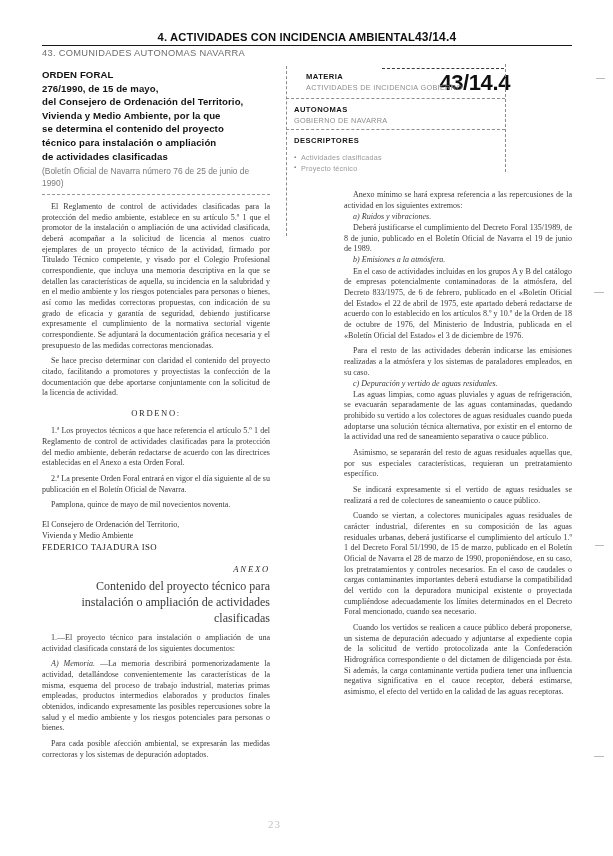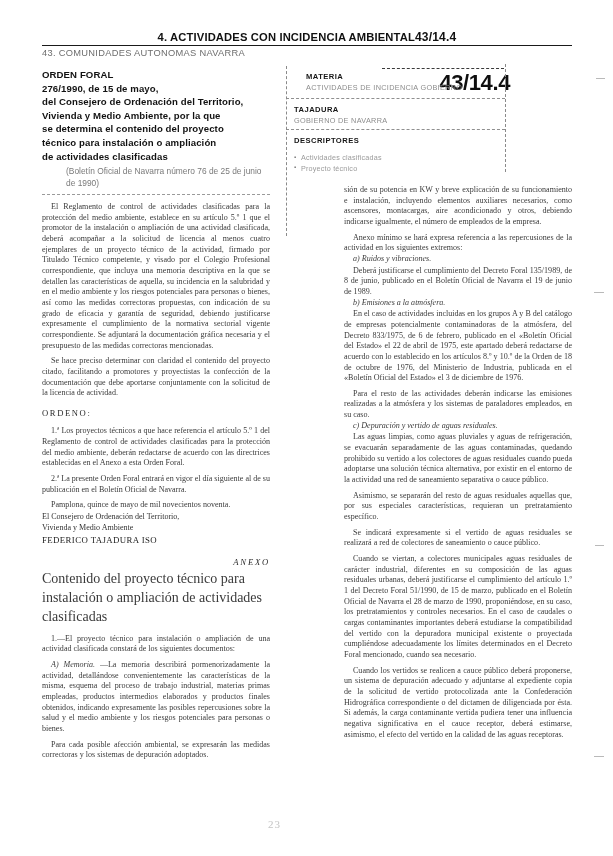--- a/index.html
+++ b/index.html
@@ -96,21 +96,20 @@
     text-align: left;
     letter-spacing: 0.1px;
   }
   .of-source {
     margin-top: 3px;
     font-family: "Liberation Sans", sans-serif;
     font-size: 8.4px;
     line-height: 1.36;
     color: #7a7a7a;
     text-align: left;
-    margin-left: 24px;
   }
   .of-rule {
     margin-top: 5px;
     margin-bottom: 7px;
     border-bottom: 1px dashed #9a9a9a;
     width: 100%;
   }
 
   
   p.body {
@@ -118,43 +117,44 @@
     text-indent: 9px;
     color: #3a3a3a;
     font-size: 8.05px;
     line-height: 1.325;
     text-align: justify;
   }
   p.body.noind { text-indent: 0; }
   p.gap { margin-top: 5px; }
 
   .centered-head {
-    text-align: left;
+    text-align: center;
     margin: 9px 0 7px 0;
     font-size: 8.6px;
     letter-spacing: 1.6px;
     color: #2b2b2b;
   }
   .anexo-head {
     text-align: right;
     margin: 11px 0 2px 0;
     font-size: 8.6px;
     letter-spacing: 1.8px;
     font-style: italic;
     color: #2b2b2b;
   }
   .anexo-sub {
-    text-align: left;
-    font-size: 14px;
+    text-align: right;
+    font-size: 12px;
     line-height: 1.35;
     margin: 0 0 7px 0;
     color: #3a3a3a;
   }
 
   .sign-block {
+    margin-top: 8px;
     font-size: 8.05px;
     line-height: 1.38;
     text-align: left;
     color: #333;
   }
   .sign-name {
     font-size: 8.8px;
     letter-spacing: 0.4px;
     color: #222;
   }
@@ -278,21 +278,21 @@
       <div class="ib-bigref">43/14.4</div>
 
       <div class="ib-sec" style="top:6px;margin-left:12px;">
         <div class="ib-label">MATERIA</div>
         <div class="ib-value">ACTIVIDADES DE INCIDENCIA GOBIERNO</div>
       </div>
 
       <div class="ib-sep" style="top:32px;"></div>
 
       <div class="ib-sec" style="top:39px;">
-        <div class="ib-label">TAJADURA</div>
+        <div class="ib-label">AUTONOMAS</div>
         <div class="ib-value">GOBIERNO DE NAVARRA</div>
       </div>
 
       <div class="ib-sep" style="top:63px;"></div>
 
       <div class="ib-sec" style="top:70px;">
         <div class="ib-label">DESCRIPTORES</div>
         <ul class="ib-bullets">
           <li>Actividades clasificadas</li>
           <li>Proyecto técnico</li>
@@ -344,21 +344,20 @@
     <p class="body gap">
       <span class="item-em">A) Memoria.</span>
       <span>—La memoria describirá pormenorizadamente la actividad, detallándose convenientemente las características de la misma, esquema del proceso de trabajo industrial, materias primas empleadas, productos intermedios elaborados y productos finales obtenidos, indicando expresamente las posibles repercusiones sobre la salud y el medio ambiente y los riesgos potenciales para personas o bienes.</span>
     </p>
 
     <p class="body gap">Para cada posible afección ambiental, se expresarán las medidas correctoras y los sistemas de depuración adoptados.</p>
   </div>
 
   <div class="col col-right">
 
-    <p class="body noind">sión de su potencia en KW y breve explicación de su funcionamiento e instalación, incluyendo elementos auxiliares necesarios, como ascensores, montacargas, aire acondicionado y otros, debiendo indicarse igualmente, el número de empleados de la empresa.</p>
     <p class="body gap">Anexo mínimo se hará expresa referencia a las repercusiones de la actividad en los siguientes extremos:</p>
 
     <p class="body lettered">
       <span class="lbl">a) Ruidos y vibraciones.</span>
     </p>
     <p class="body">Deberá justificarse el cumplimiento del Decreto Foral 135/1989, de 8 de junio, publicado en el Boletín Oficial de Navarra el 19 de junio de 1989.</p>
 
     <p class="body lettered">
       <span class="lbl">b) Emisiones a la atmósfera.</span>
     </p>

